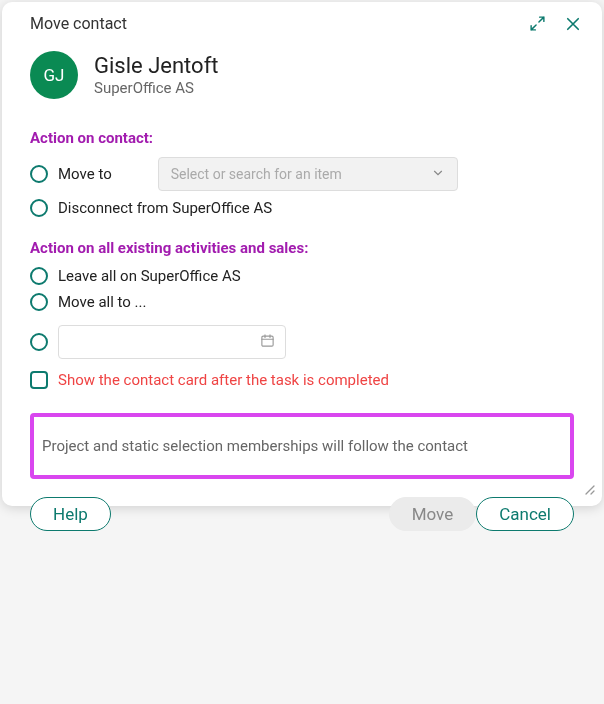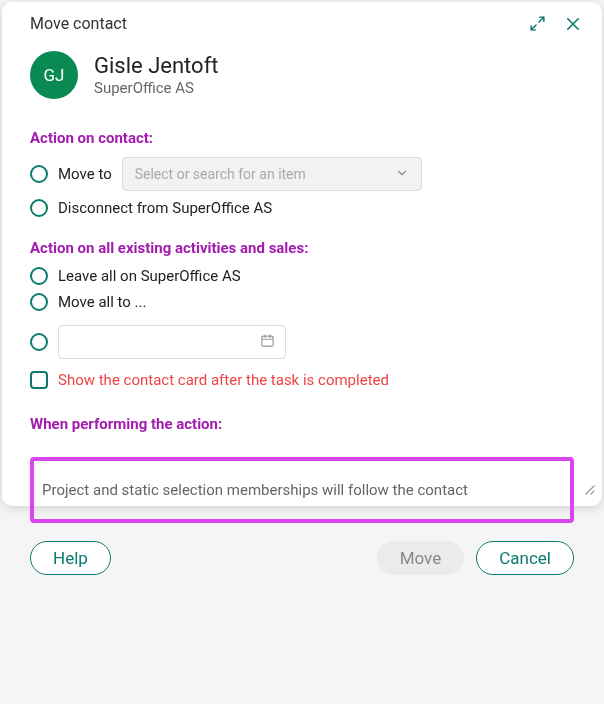--- a/index.html
+++ b/index.html
@@ -106,20 +106,21 @@
       border: 1px solid #ddd;
       background: #f2f2f2;
       border-radius: 4px;
       display: flex;
       align-items: center;
       justify-content: space-between;
       padding: 0 12px;
       color: #aaa;
       font-size: 14px;
       cursor: pointer;
+      margin-left: 36px;
     }
     .select-box .chev {
       color: #888;
     }
     .date-box {
       height: 34px;
       width: 228px;
       border: 1px solid #ddd;
       border-radius: 4px;
       display: flex;
@@ -175,21 +176,21 @@
     }
     .btn.help { }
     .btn.move {
       background: #ebebeb;
       border: 1px solid #ebebeb;
       color: #888;
       cursor: not-allowed;
     }
     .btn.cancel { }
     .footer-spacer { flex: 1; }
-    .footer-right { display: flex; gap: 12px; }
+    .footer-right { display: flex; }
     .resize-handle {
       position: absolute;
       right: 6px;
       bottom: 6px;
       color: #999;
       cursor: nwse-resize;
     }
     .gap-above { margin-top: 14px; }
   </style>
 </head>
@@ -268,21 +269,20 @@
           </svg>
         </span>
       </div>
     </div>
 
     <div class="check-row">
       <div class="checkbox"></div>
       <span>Show the contact card after the task is completed</span>
     </div>
 
-    <div class="section-label section3">When performing the action:</div>
     <div class="info-panel">Project and static selection memberships will follow the contact</div>
 
   </div>
 
   <div class="footer">
     <div class="btn help">
       <span>Help</span>
     </div>
     <div class="footer-spacer"></div>
     <div class="footer-right">

